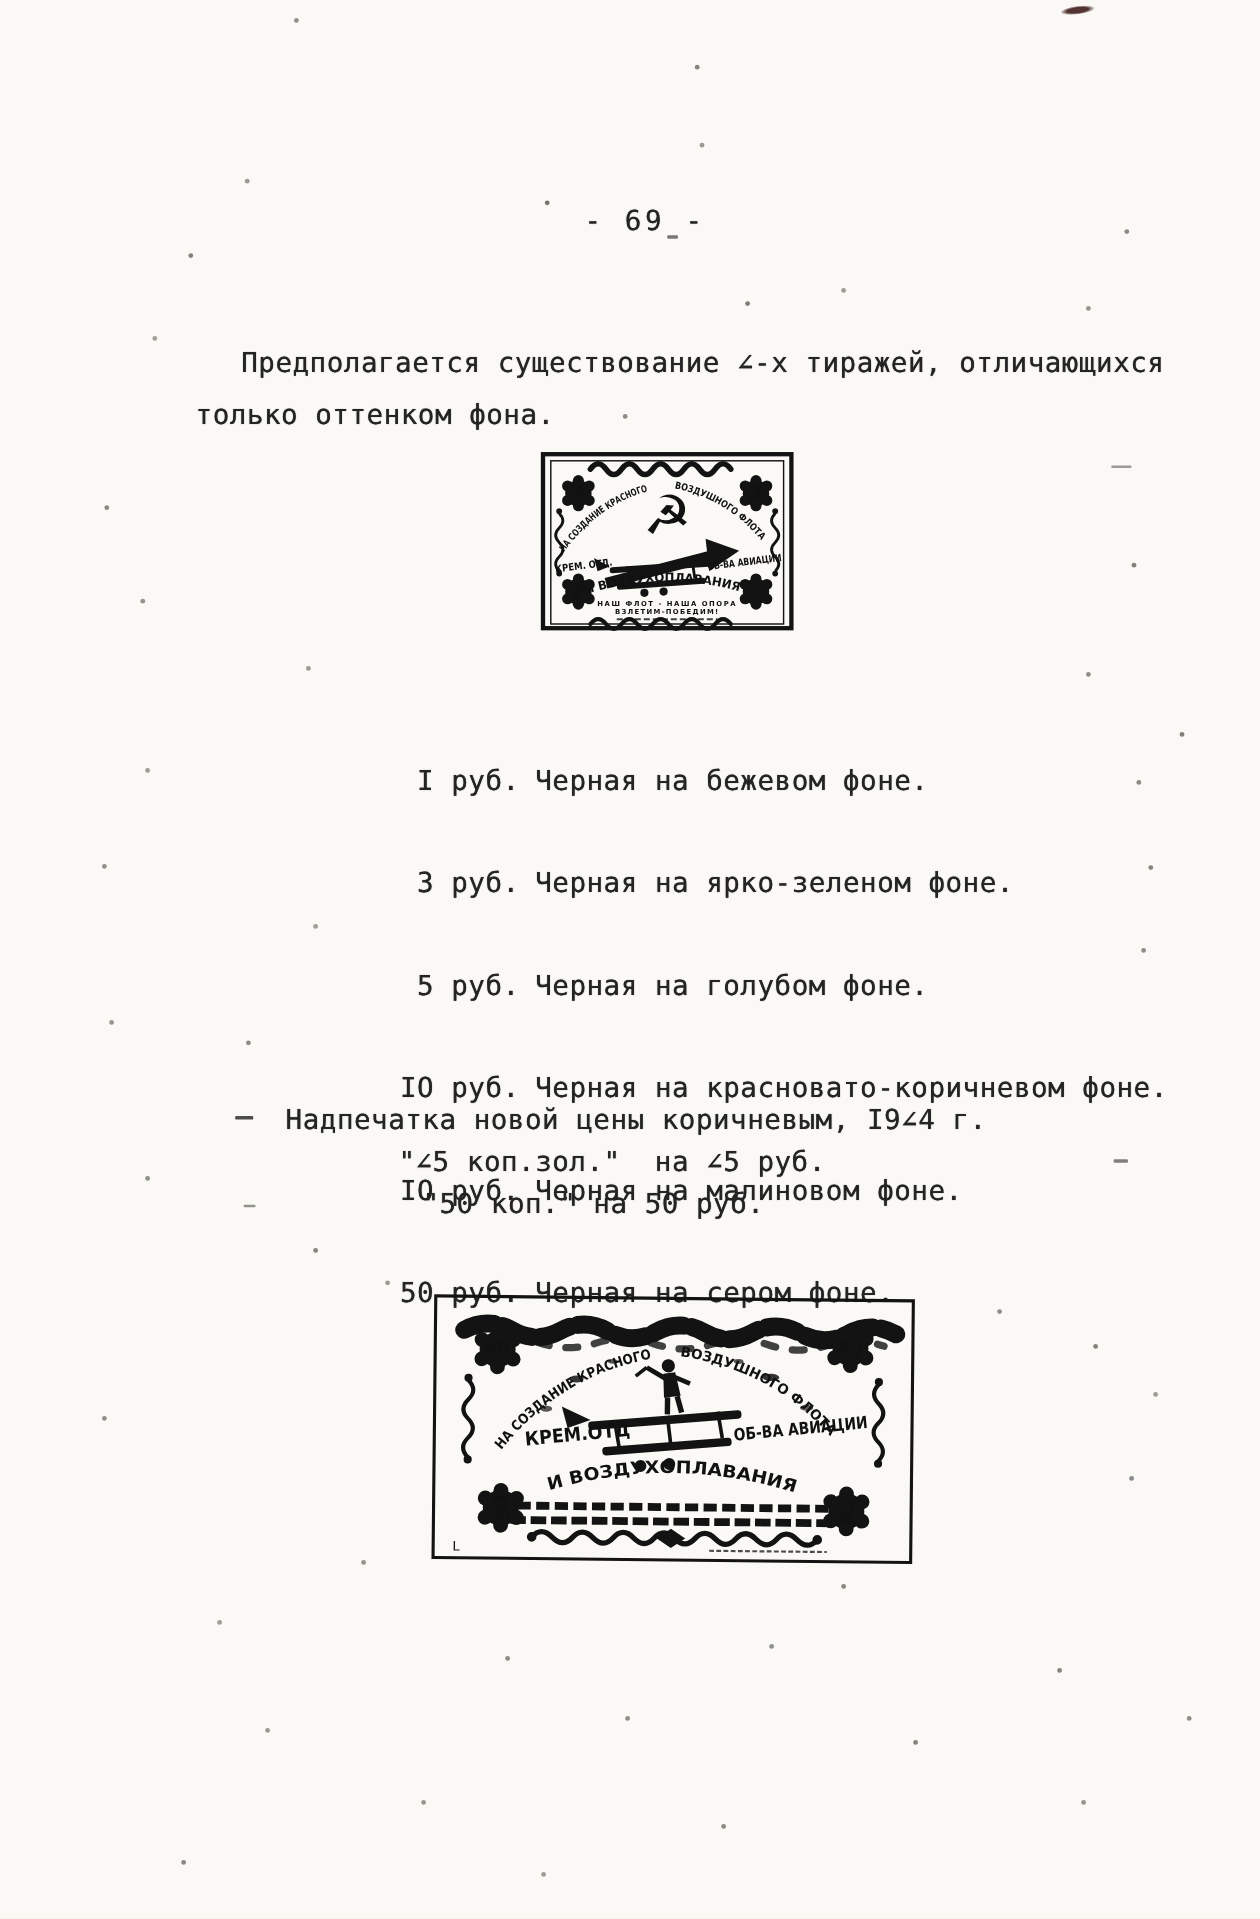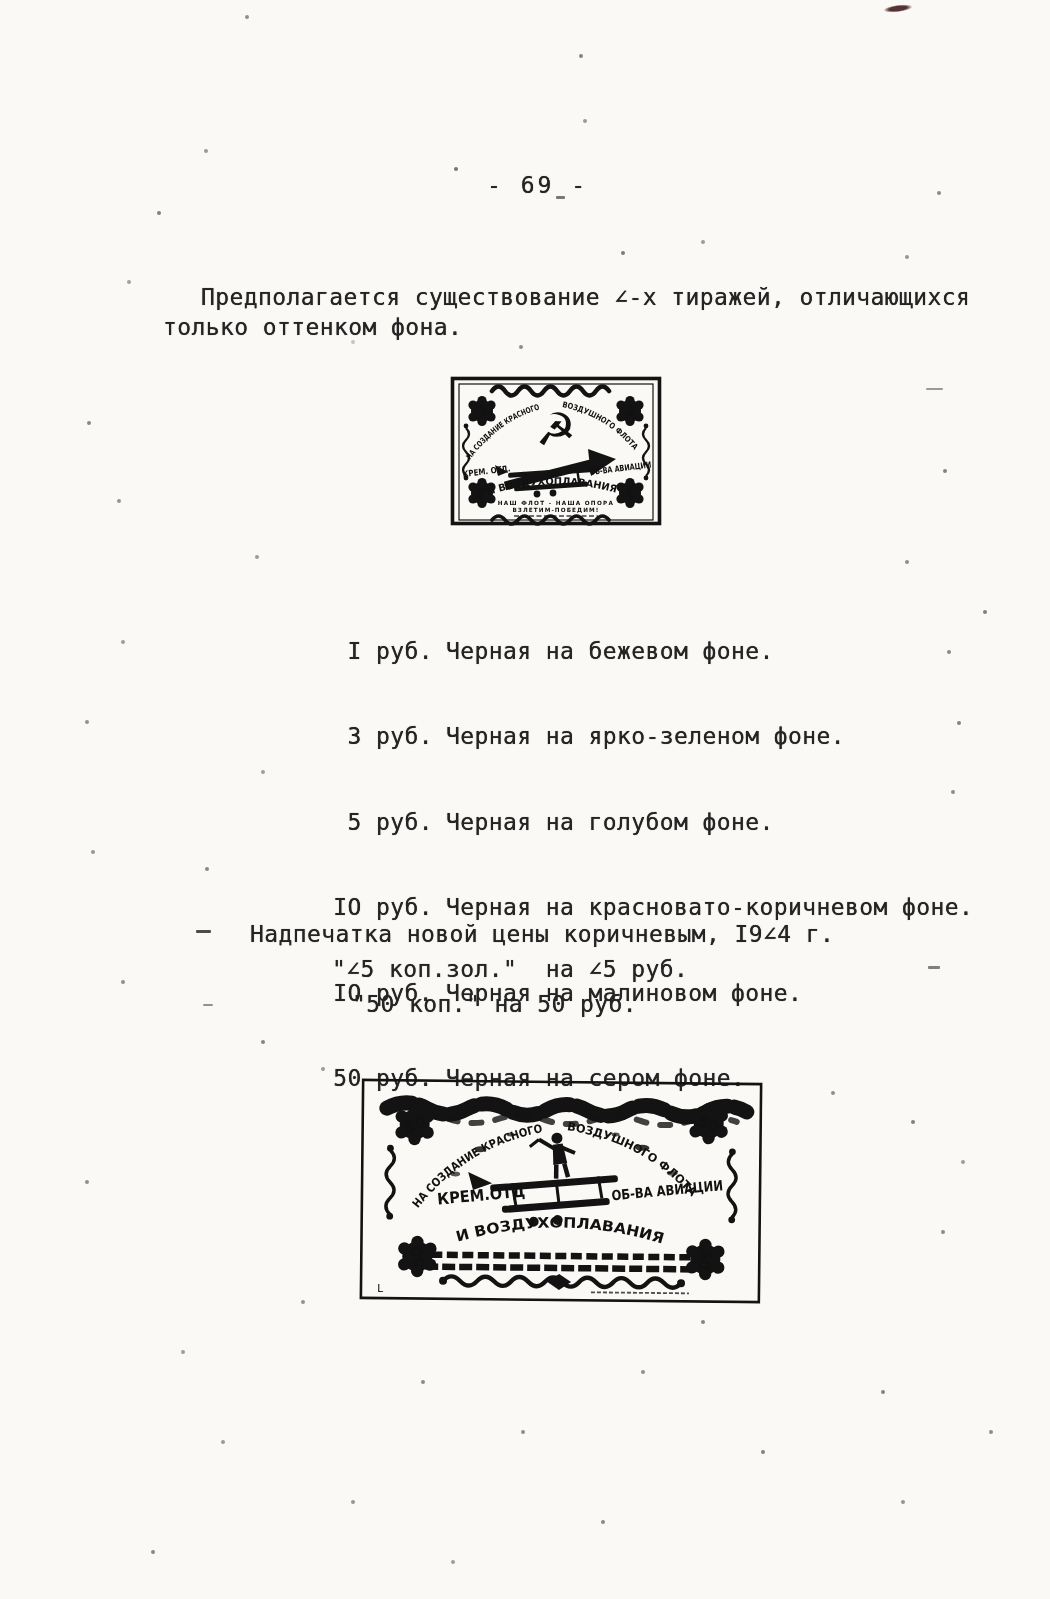--- a/index.html
+++ b/index.html
@@ -2,26 +2,26 @@
 <html><head>
 <meta charset="utf-8">
 <style>
   html,body{margin:0;padding:0;background:#e8e6e0;}
   .page{position:relative;width:1050px;height:1599px;margin:0 auto;background:#faf9f5;
         font-family:"DejaVu Sans Mono",monospace;color:#222;overflow:hidden;}
   
   .tw{position:absolute;font-size:23px;letter-spacing:0.4px;white-space:pre;
       color:#242424;text-shadow:0 0 0.7px rgba(30,30,30,.9);}
   .pagenum{left:487px;top:172px;letter-spacing:3px;}
-  .para{left:163px;top:282px;width:816px;white-space:normal;text-indent:38px;line-height:30px;}
+  .para{left:163px;top:282px;width:816px;white-space:normal;text-indent:38px;line-height:43px;}
   .list{left:333px;top:583px;}
   .row{height:33.45px;line-height:33.45px;white-space:pre;}
   .row .val{display:inline-block;width:100px;text-align:right;}
   .row .desc{margin-left:13px;}
-  .ovp-title{left:250px;top:921px;}
+  .ovp-title{left:238px;top:921px;}
   .ovp-l1{left:332px;top:956px;}
   .ovp-l2{left:352px;top:991px;}
   
   .stamp1{position:absolute;left:450px;top:376px;width:212px;height:150px;}
   .stamp2{position:absolute;left:360px;top:1080px;width:402px;height:222px;transform:rotate(0.6deg);}
   svg text{fill:#111;}
   .stamp-caps{font-family:"DejaVu Sans",sans-serif;font-weight:bold;}
   
   .speck{position:absolute;left:0;top:0;width:2px;height:2px;border-radius:50%;
     box-shadow:246px 16px 0 1px #8f8f88,580px 55px 0 1px #85857e,584px 120px 0 1px #9a9a92,

